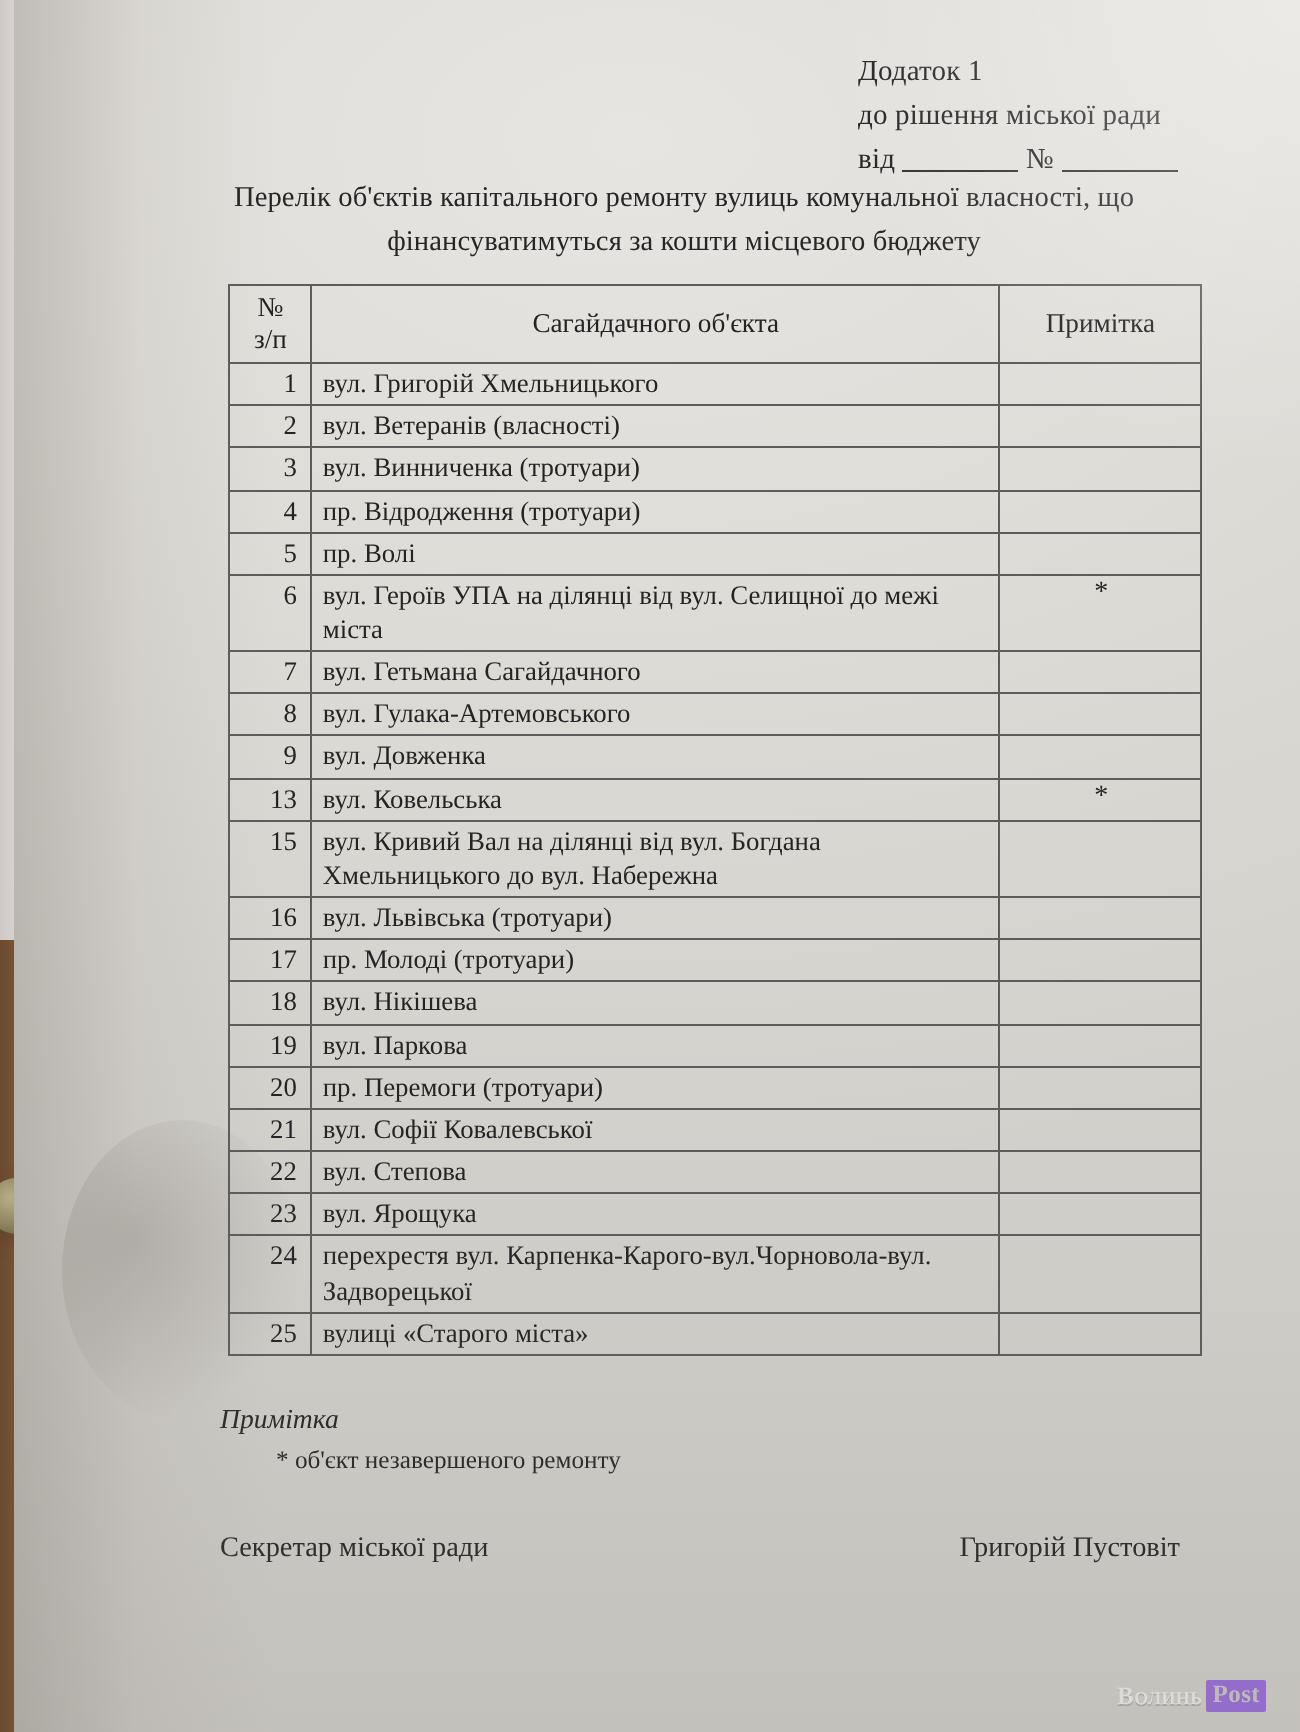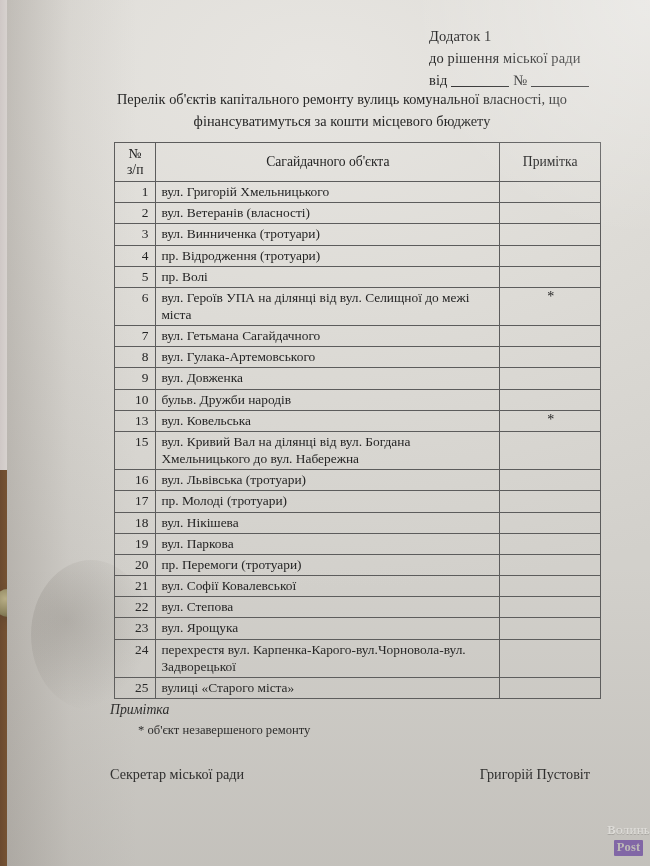--- a/index.html
+++ b/index.html
@@ -193,40 +193,39 @@
     width: 480px;
     display: flex;
     justify-content: space-between;
     font-size: 14.2px;
   }
   .sig-right { margin-right: 0; }
 
   
   .watermark {
     position: absolute;
-    right: 0;
+    right: 17px;
     bottom: 10px;
     display: flex;
     align-items: center;
     gap: 2px;
     font-family: "Liberation Serif", "DejaVu Serif", serif;
     font-size: 12.5px;
     font-weight: bold;
     letter-spacing: .2px;
     opacity: .55;
-    flex-direction: column;
   }
   .wm-a {
     color: #f2f1ee;
     text-shadow: 0 1px 0 rgba(90,88,84,.5);
     font-variant: small-caps;
   }
   .wm-b {
     color: #b9b7b2;
-    background: #4c1d95;
+    background: #6d28d9;
     padding: 0 3px 1px 3px;
     border-radius: 1px;
   }
 </style>
 </head>
 <body>
 
 <div class="photo">
 
   <div class="desk-edge-upper"></div>
@@ -306,25 +305,20 @@
               <td class="col-num">8</td>
               <td class="col-name">вул. Гулака-Артемовського</td>
               <td class="col-note"></td>
             </tr>
             <tr>
               <td class="col-num">9</td>
               <td class="col-name">вул. Довженка</td>
               <td class="col-note"></td>
             </tr>
             <tr>
-              <td class="col-num">10</td>
-              <td class="col-name">бульв. Дружби народів</td>
-              <td class="col-note"></td>
-            </tr>
-            <tr>
               <td class="col-num">13</td>
               <td class="col-name">вул. Ковельська</td>
               <td class="col-note">
                 <span class="note-mark">*</span>
               </td>
             </tr>
             <tr class="row-tall">
               <td class="col-num">15</td>
               <td class="col-name">вул. Кривий Вал на ділянці від вул. Богдана Хмельницького до вул. Набережна</td>
               <td class="col-note"></td>

